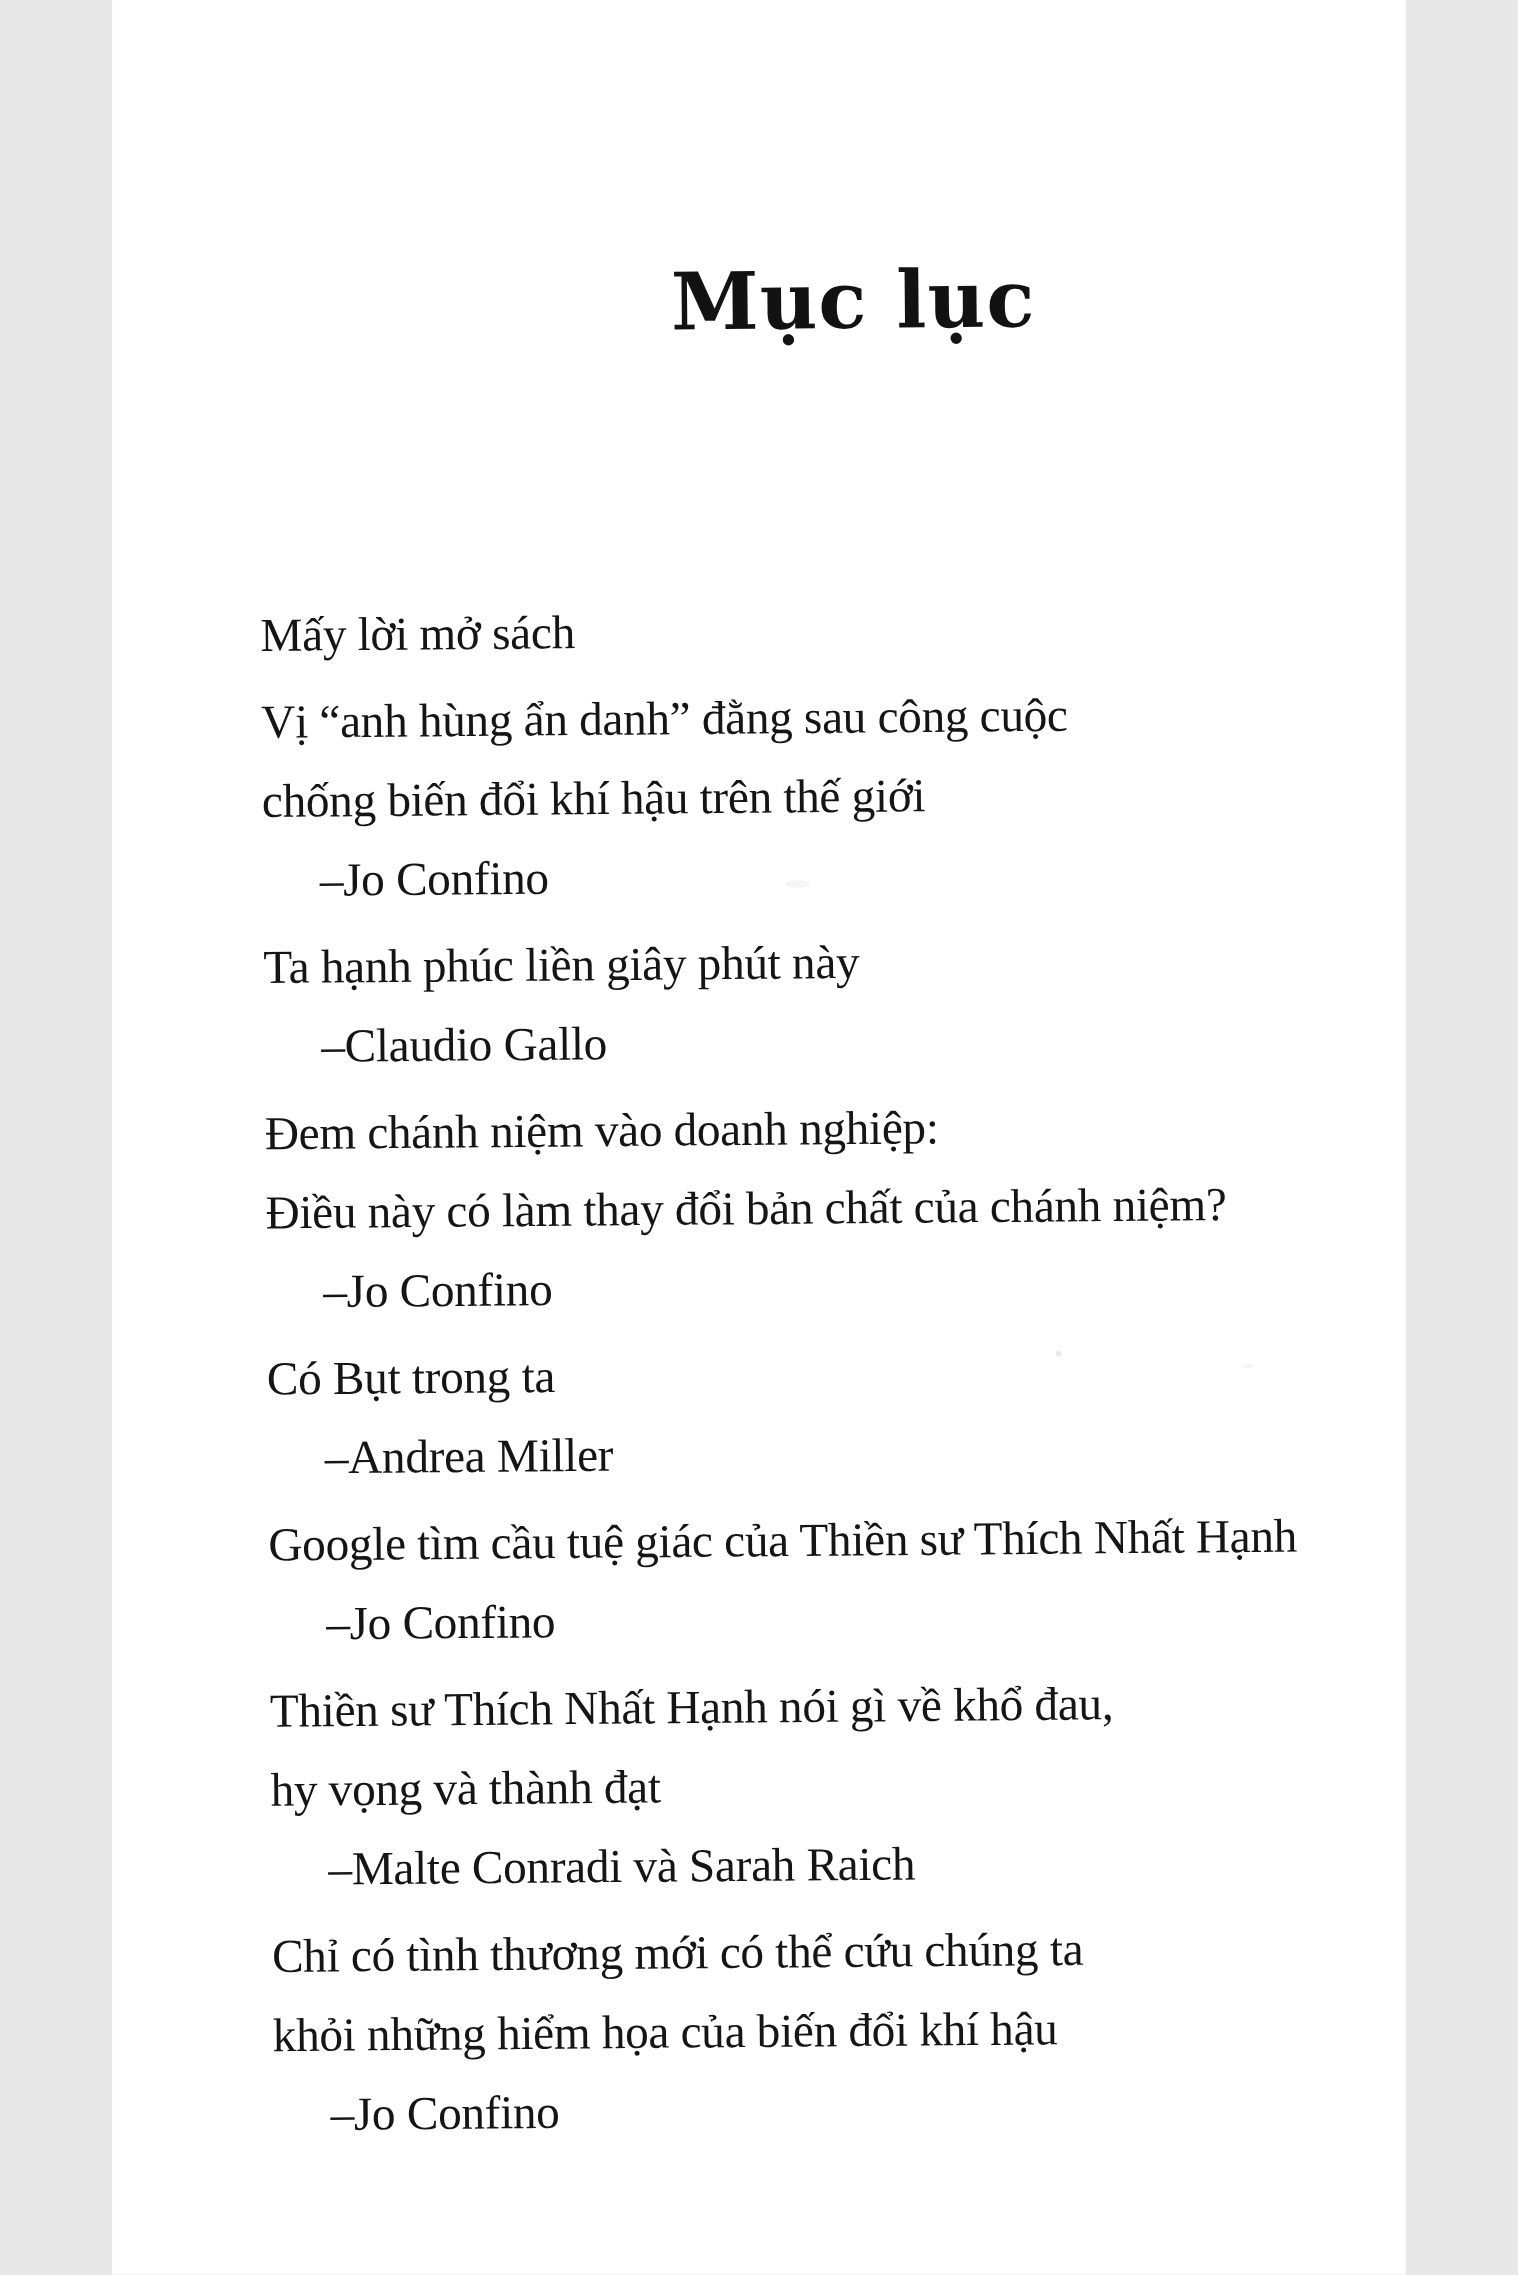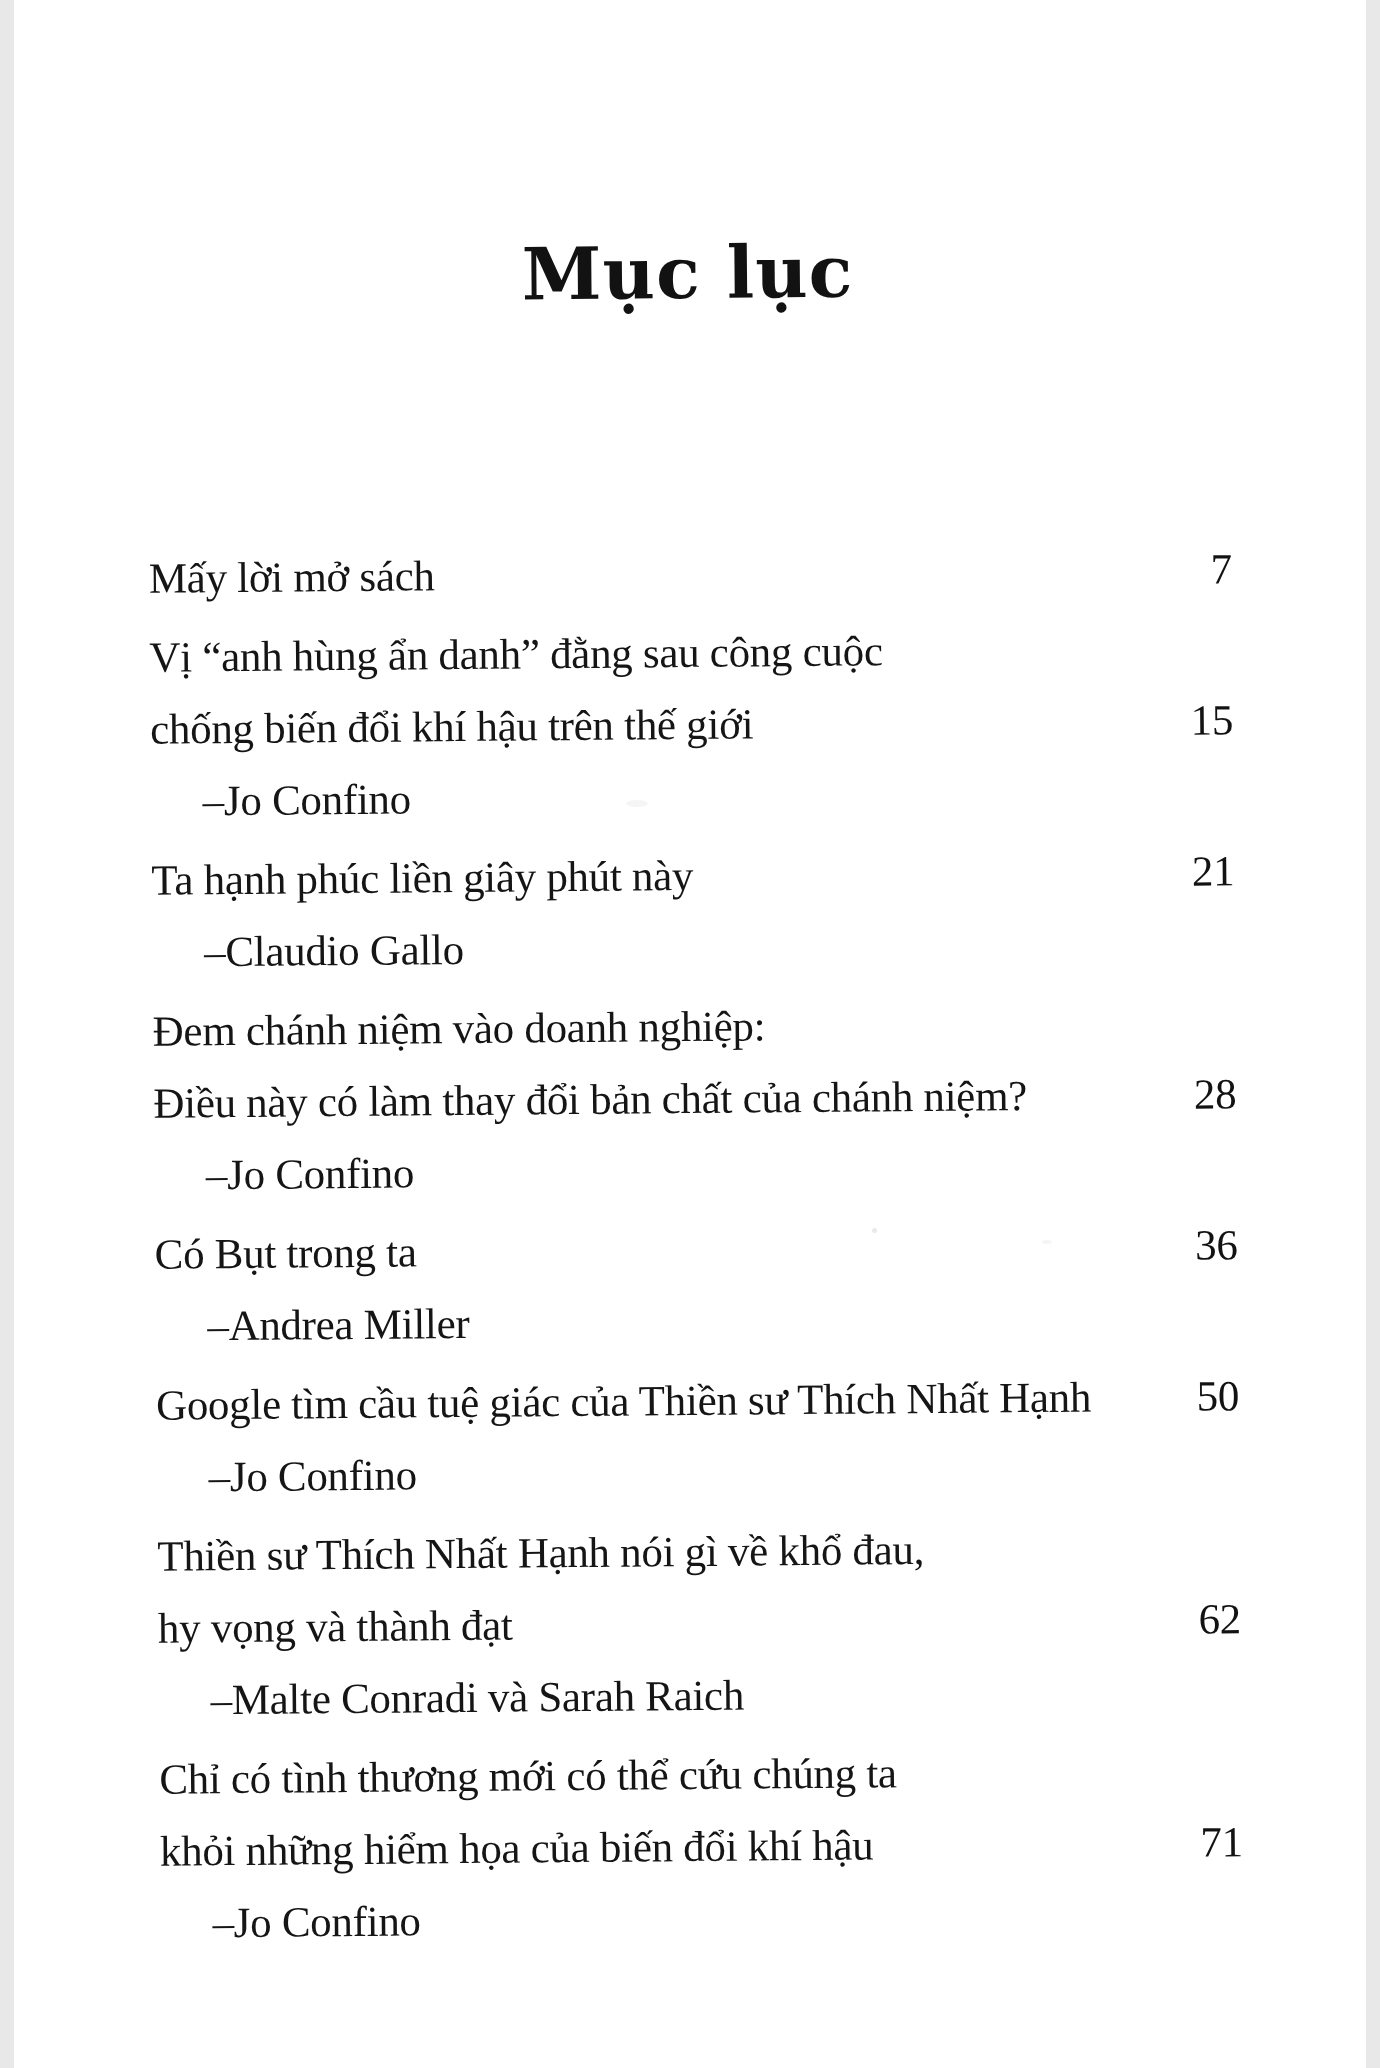--- a/index.html
+++ b/index.html
@@ -2,21 +2,21 @@
 <html><head>
 <meta charset="utf-8">
 <style>
   html, body {
     margin: 0;
     padding: 0;
     background: #e8e8e8;
   }
   .page {
     position: relative;
-    width: 1352px;
+    width: 1176px;
     height: 2068px;
     margin: 0 auto;
     background: #ffffff;
     overflow: hidden;
     color: #151515;
     font-family: "Liberation Serif", serif;
   }
   .content {
     position: absolute;
     left: 135px;

